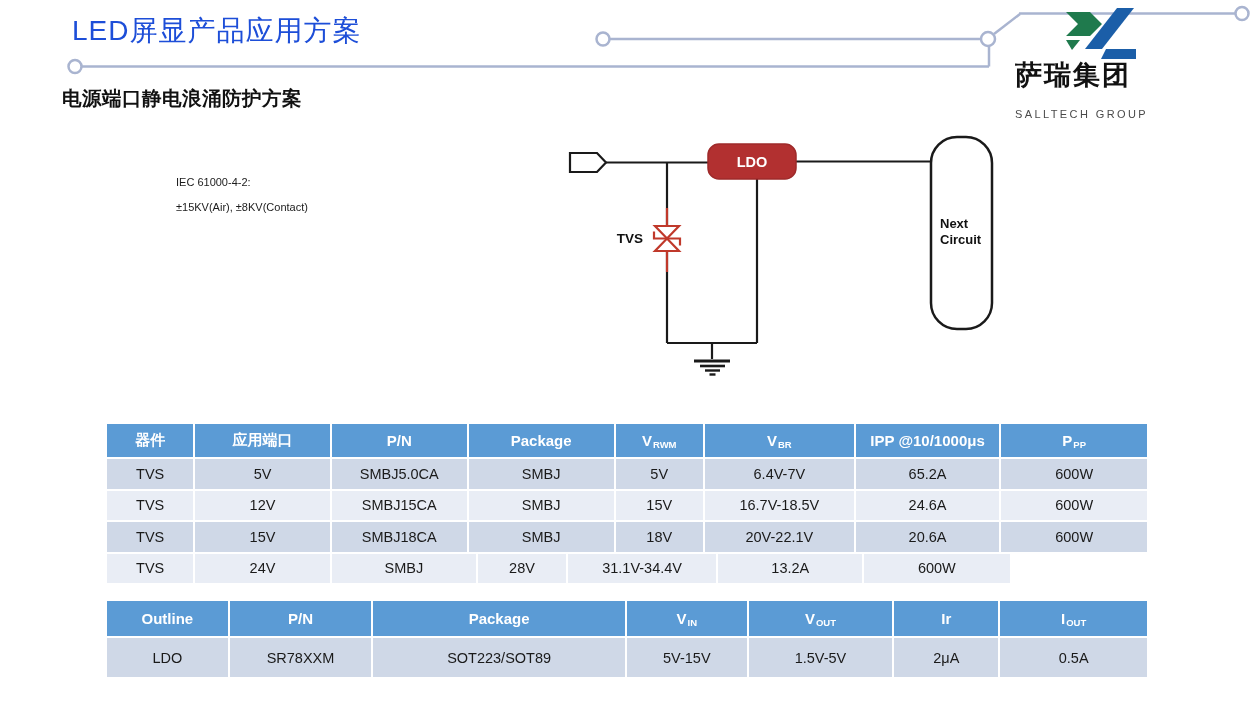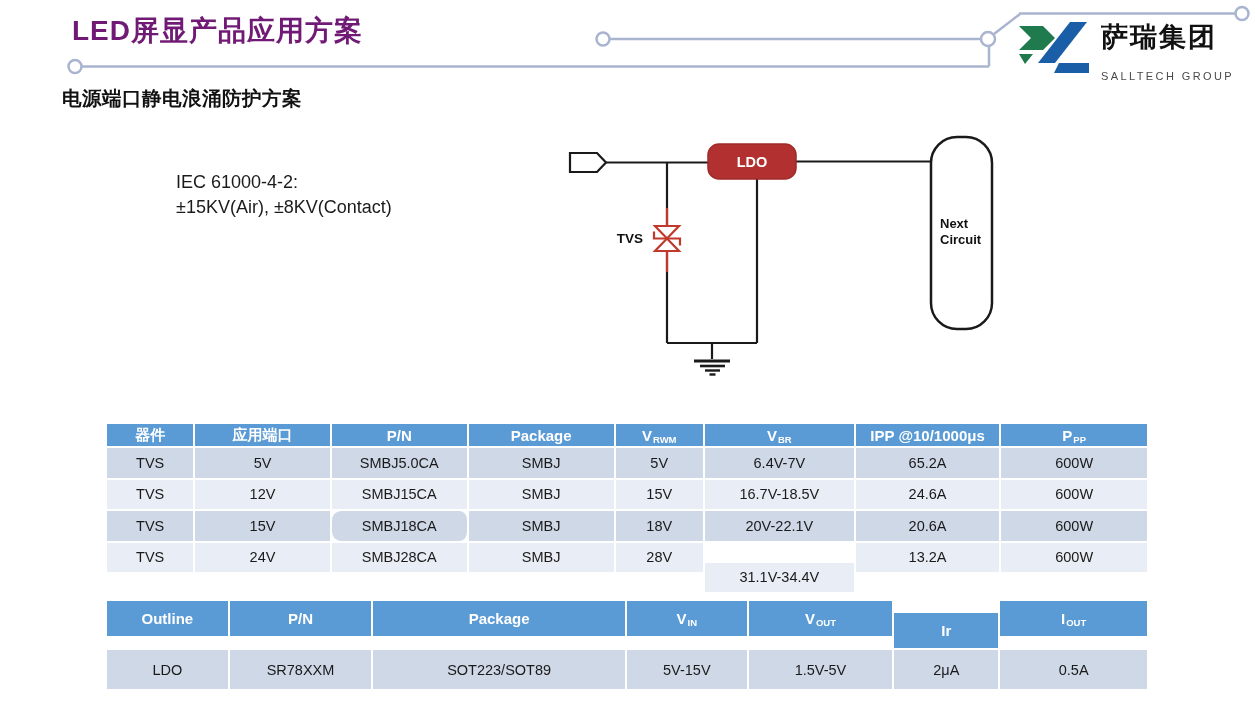--- a/index.html
+++ b/index.html
@@ -1,43 +1,43 @@
 <!DOCTYPE html>
 <html><head>
 <meta charset="utf-8">
 <style>
   html,body { margin:0; padding:0; background:#ffffff; }
   body { font-family:"Liberation Sans","DejaVu Sans",sans-serif; }
   .slide { position:relative; width:1255px; height:705px; background:#ffffff; overflow:hidden; }
 
-  .page-title { position:absolute; left:72px; top:12px; margin:0; font-size:28px; font-weight:bold; color:#701a75; letter-spacing:1px; }
+  .page-title { position:absolute; left:72px; top:12px; margin:0; font-size:28px; font-weight:normal; color:#1d4ed8; letter-spacing:1px; }
   .section-subtitle { position:absolute; left:62px; top:85px; margin:0; font-size:19.5px; font-weight:bold; color:#111111; letter-spacing:0.5px; }
 
   .deco-svg { position:absolute; left:0; top:0; }
 
-  .logo { position:absolute; left:1015px; top:22px; display:flex; align-items:flex-start; }
+  .logo { position:absolute; left:1015px; top:8px; display:flex; align-items:flex-end;flex-direction:column; }
   .logo-mark { margin-right:10px; }
   .logo-cn { font-size:27px; font-weight:bold; color:#111111; letter-spacing:2px; line-height:30px; }
   .logo-en { font-size:11px; color:#4a4a4a; letter-spacing:2.4px; margin-top:18px; }
 
-  .specs { position:absolute; left:176px; top:170px; font-size:18px; color:#1b1b1b; }
+  .specs { position:absolute; left:176px; top:170px; font-size:11px; color:#1b1b1b; }
   .specs p { margin:0 0 27px 0; line-height:25px; }
 
   .circuit-svg { position:absolute; left:550px; top:118px; }
 
   .tbl { position:absolute; width:1040px; left:107px; }
   .trow { display:flex; }
   .trow + .trow { margin-top:2px; }
   .tcell { box-sizing:border-box; display:flex; align-items:center; justify-content:center;
            border-right:2px solid #ffffff; font-size:14.5px; color:#1a1a1a; text-align:center; }
   .tcell:last-child { border-right:none; }
   .thead .tcell { background:#5B9BD5; color:#ffffff; font-weight:bold; font-size:15px; }
   .row-dark  .tcell { background:#CFD8E7; }
   .row-light .tcell { background:#E9EDF5; }
-  #table1 .thead .tcell { height:22px; }
+  #table1 .thead .tcell { height:33px; }
   #table1 .tbody-row .tcell { height:29.5px; }
   #table2 .thead .tcell { height:35px; }
   #table2 .tbody-row .tcell { height:39px; }
   .sub { font-size:9.5px; position:relative; bottom:-4px; margin-left:1px; font-weight:bold; }
 </style>
 </head>
 <body>
 
 <div class="slide">
 
@@ -163,34 +163,33 @@
         <div class="tcell" style="width: 13.2%;">SMBJ15CA</div>
         <div class="tcell" style="width: 14.1%;">SMBJ</div>
         <div class="tcell" style="width: 8.6%;">15V</div>
         <div class="tcell" style="width: 14.5%;">16.7V-18.5V</div>
         <div class="tcell" style="width: 14%;">24.6A</div>
         <div class="tcell" style="width: 14%;">600W</div>
       </div>
       <div class="trow tbody-row row-dark">
         <div class="tcell" style="width: 8.5%;">TVS</div>
         <div class="tcell" style="width: 13.1%;">15V</div>
-        <div class="tcell" style="width: 13.2%; border-radius: 9px;">SMBJ18CA</div>
+        <div class="tcell" style="width: 13.2%;">SMBJ18CA</div>
         <div class="tcell" style="width: 14.1%;">SMBJ</div>
         <div class="tcell" style="width: 8.6%;">18V</div>
         <div class="tcell" style="width: 14.5%;">20V-22.1V</div>
         <div class="tcell" style="width: 14%;">20.6A</div>
         <div class="tcell" style="width: 14%;">600W</div>
       </div>
       <div class="trow tbody-row row-light">
         <div class="tcell" style="width: 8.5%;">TVS</div>
         <div class="tcell" style="width: 13.1%;">24V</div>
-        <div class="tcell" style="width: 13.2%;">SMBJ28CA</div>
         <div class="tcell" style="width: 14.1%;">SMBJ</div>
         <div class="tcell" style="width: 8.6%;">28V</div>
-        <div class="tcell" style="width: 14.5%; margin-top: 20px;">31.1V-34.4V</div>
+        <div class="tcell" style="width: 14.5%;">31.1V-34.4V</div>
         <div class="tcell" style="width: 14%;">13.2A</div>
         <div class="tcell" style="width: 14%;">600W</div>
       </div>
     </div>
 
   <div id="table2" class="tbl" style="top:601px;">
       <div class="trow thead">
         <div class="tcell" style="width: 11.8%;">
           <span>Outline</span>
         </div>
@@ -201,21 +200,21 @@
           <span>Package</span>
         </div>
         <div class="tcell" style="width: 11.7%;">
           <span>V</span>
           <span class="sub">IN</span>
         </div>
         <div class="tcell" style="width: 14%;">
           <span>V</span>
           <span class="sub">OUT</span>
         </div>
-        <div class="tcell" style="width: 10.2%; margin-top: 12px;">
+        <div class="tcell" style="width: 10.2%;">
           <span>Ir</span>
         </div>
         <div class="tcell" style="width: 14.1%;">
           <span>I</span>
           <span class="sub">OUT</span>
         </div>
       </div>
       <div class="trow tbody-row row-dark">
         <div class="tcell" style="width: 11.8%;">LDO</div>
         <div class="tcell" style="width: 13.8%;">SR78XXM</div>

